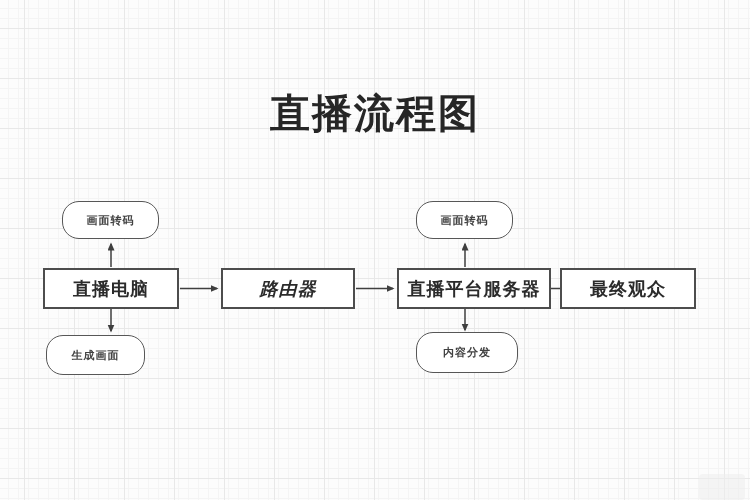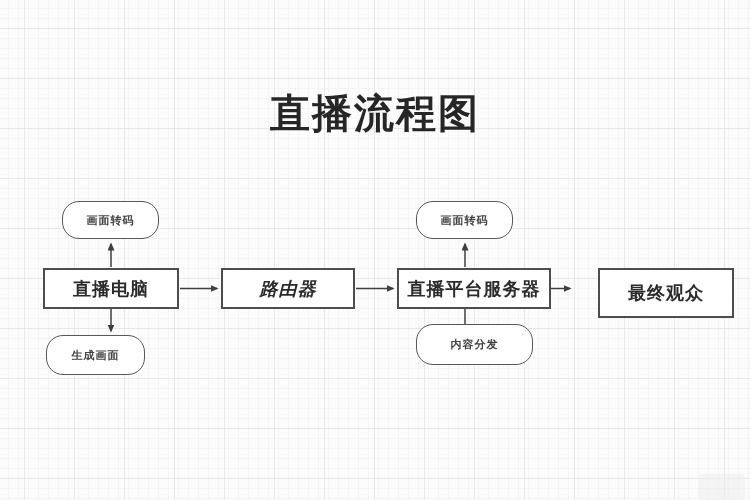--- a/index.html
+++ b/index.html
@@ -56,25 +56,25 @@
     border-radius: 17px;
     display: flex; align-items: center; justify-content: center;
     font-size: 11px;
     color: var(--text-secondary);
     letter-spacing: 1px;
     font-weight: bold;
   }
   #n-computer  { left: 43px;  top: 268px; width: 136px; height: 41px; }
   #n-router    { left: 221px; top: 268px; width: 134px; height: 41px; font-style: italic; }
   #n-server    { left: 397px; top: 268px; width: 154px; height: 41px; }
-  #n-audience  { left: 598px; top: 268px; width: 136px; height: 50px; }
+  #n-audience  { left: 560px; top: 268px; width: 136px; height: 41px; }
   #n-encode-left  { left: 62px;  top: 201px; width: 97px; height: 38px; }
   #n-generate     { left: 46px;  top: 335px; width: 99px; height: 40px; }
   #n-encode-right { left: 416px; top: 201px; width: 97px; height: 38px; }
-  #n-distribute   { left: 416px; top: 324px; width: 117px; height: 41px; }
+  #n-distribute   { left: 416px; top: 332px; width: 102px; height: 41px; }
   .connectors {
     position: absolute; left: 0; top: 0;
     width: 750px; height: 500px;
     pointer-events: none;
   }
   .connectors line { stroke: var(--line); stroke-width: 1.5; }
   .watermark {
     position: absolute;
     right: 5px; bottom: 0px;
     width: 46px; height: 26px;

